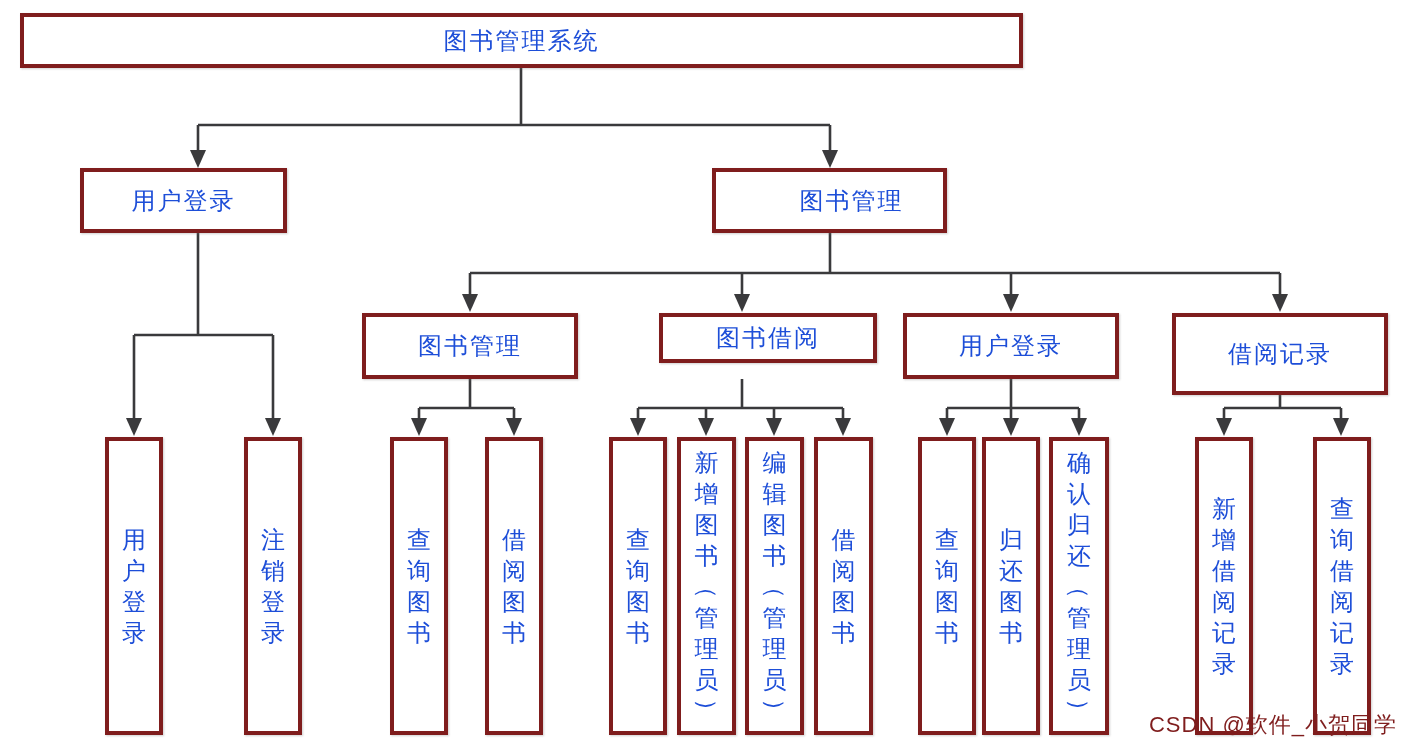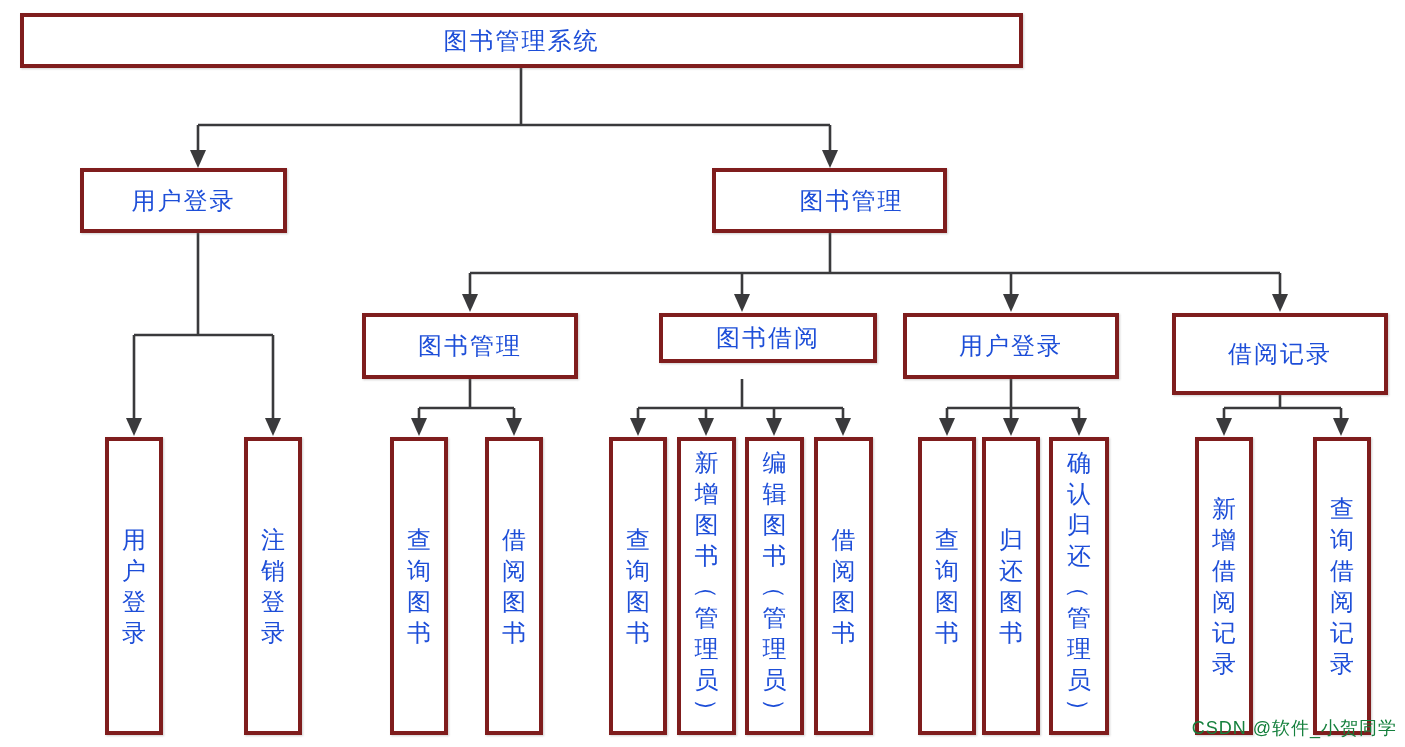--- a/index.html
+++ b/index.html
@@ -45,23 +45,23 @@
     height: 31px;
     line-height: 31px;
     font-size: 24px;
     text-align: center;
   }
   .vchar.rot { transform: rotate(90deg); }
   #watermark {
     position: absolute;
     right: 8px;
     bottom: 7px;
-    font-size: 18px;
+    font-size: 22px;
     letter-spacing: 1px;
-    color: #15803d;
+    color: #7f1d1d;
     white-space: nowrap;
     z-index: 5;
   }
 </style>
 </head>
 <body>
 
 <div id="canvas">
 
   <svg id="connectors" viewBox="0 0 1405 747" xmlns="http://www.w3.org/2000/svg">

